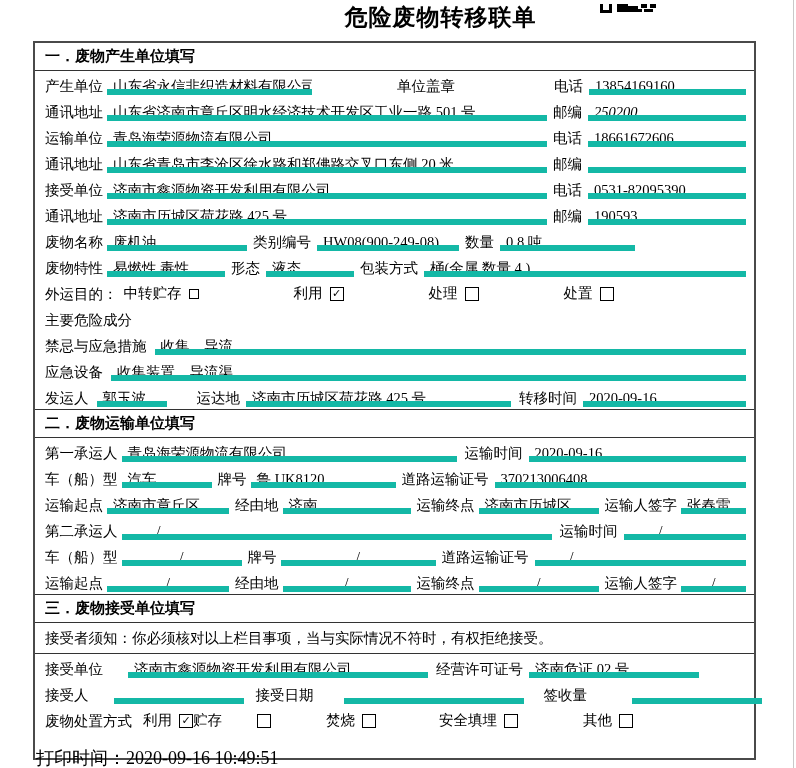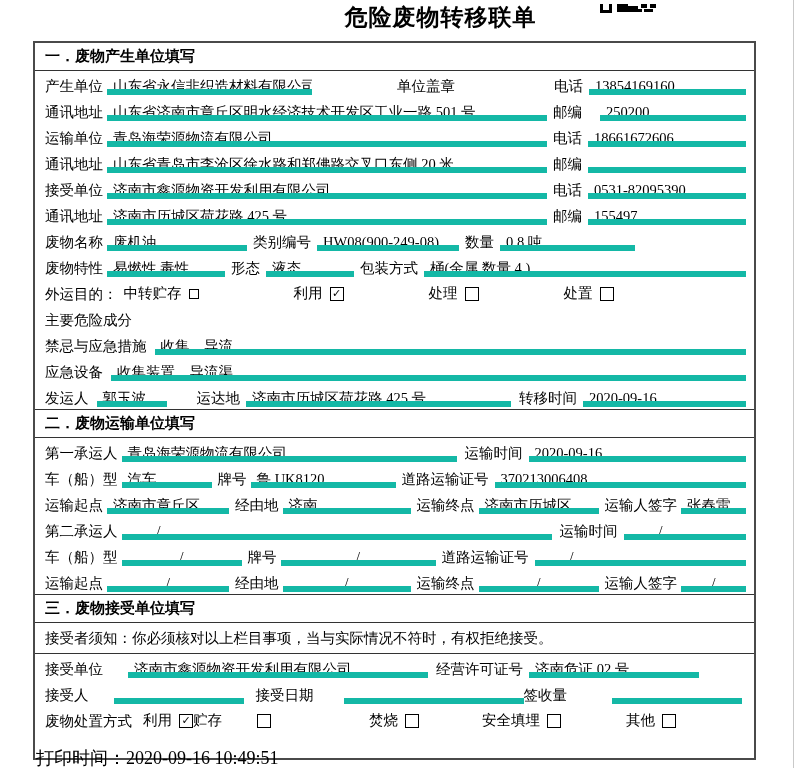--- a/index.html
+++ b/index.html
@@ -63,21 +63,21 @@
     <span class="ul" style="width:205px;margin-left:4px;">山东省永信非织造材料有限公司</span>
     <span class="lbl" style="margin-left:85px;">单位盖章</span>
     <span class="lbl" style="margin-left:99px;">电话</span>
     <span class="ul fill" style="margin-left:6px;">13854169160</span>
   </div>
 
   <div class="row">
     <span class="lbl">通讯地址</span>
     <span class="ul" style="width:440px;margin-left:4px;">山东省济南市章丘区明水经济技术开发区工业一路 501 号</span>
     <span class="lbl" style="margin-left:6px;">邮编</span>
-    <span class="ul fill" style="margin-left:18px;">250200</span>
+    <span class="ul fill" style="margin-left:6px;font-style:italic;">250200</span>
   </div>
 
   <div class="row">
     <span class="lbl">运输单位</span>
     <span class="ul" style="width:440px;margin-left:4px;">青岛海荣源物流有限公司</span>
     <span class="lbl" style="margin-left:6px;">电话</span>
     <span class="ul fill" style="margin-left:6px;">18661672606</span>
   </div>
 
   <div class="row">
@@ -91,21 +91,21 @@
     <span class="lbl">接受单位</span>
     <span class="ul" style="width:440px;margin-left:4px;">济南市鑫源物资开发利用有限公司</span>
     <span class="lbl" style="margin-left:6px;">电话</span>
     <span class="ul fill" style="margin-left:6px;">0531-82095390</span>
   </div>
 
   <div class="row">
     <span class="lbl">通讯地址</span>
     <span class="ul" style="width:440px;margin-left:4px;">济南市历城区荷花路 425 号</span>
     <span class="lbl" style="margin-left:6px;">邮编</span>
-    <span class="ul fill" style="margin-left:6px;">155497</span>
+    <span class="ul fill" style="margin-left:6px;">190593</span>
   </div>
 
   <div class="row">
     <span class="lbl">废物名称</span>
     <span class="ul" style="width:140px;margin-left:4px;">废机油</span>
     <span class="lbl" style="margin-left:6px;">类别编号</span>
     <span class="ul" style="width:142px;margin-left:6px;">HW08(900-249-08)</span>
     <span class="lbl" style="margin-left:6px;">数量</span>
     <span class="ul" style="width:135px;margin-left:6px;">0.8 吨</span>
   </div>
@@ -226,35 +226,35 @@
     <span class="ul" style="width:300px;margin-left:25px;">济南市鑫源物资开发利用有限公司</span>
     <span class="lbl" style="margin-left:8px;">经营许可证号</span>
     <span class="ul" style="width:170px;margin-left:6px;">济南危证 02 号</span>
   </div>
 
   <div class="row">
     <span class="lbl">接受人</span>
     <span class="ul" style="width:130px;margin-left:25px;"></span>
     <span class="lbl" style="margin-left:12px;">接受日期</span>
     <span class="ul" style="width:180px;margin-left:30px;"></span>
-    <span class="lbl" style="margin-left:0;">签收量</span>
+    <span class="lbl" style="margin-left:20px;">签收量</span>
     <span class="ul" style="width:130px;margin-left:45px;"></span>
   </div>
 
   <div class="row">
     <span class="lbl">废物处置方式</span>
     <span class="opt" style="margin-left:11px;">
       <span>利用</span>
       <span class="cb">✓</span>
     </span>
     <span class="opt" style="gap:28px;">
       <span>贮存</span>
       <span class="cb"></span>
     </span>
-    <span class="opt" style="margin-left:98px;">
+    <span class="opt" style="margin-left:55px;">
       <span>焚烧</span>
       <span class="cb"></span>
     </span>
     <span class="opt" style="margin-left:63px;">
       <span>安全填埋</span>
       <span class="cb"></span>
     </span>
     <span class="opt" style="margin-left:65px;">
       <span>其他</span>
       <span class="cb"></span>

